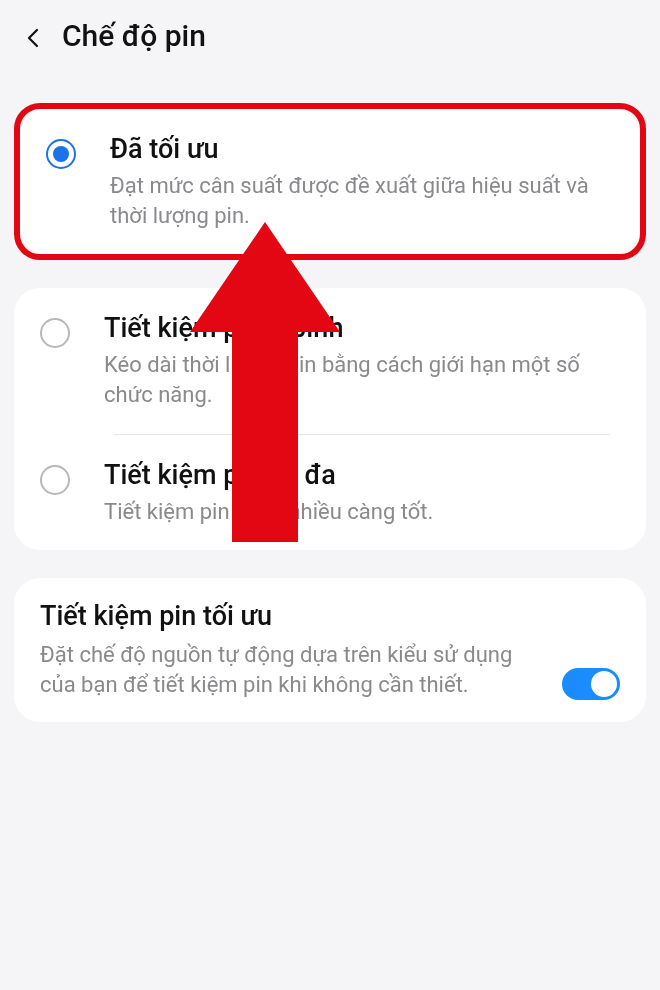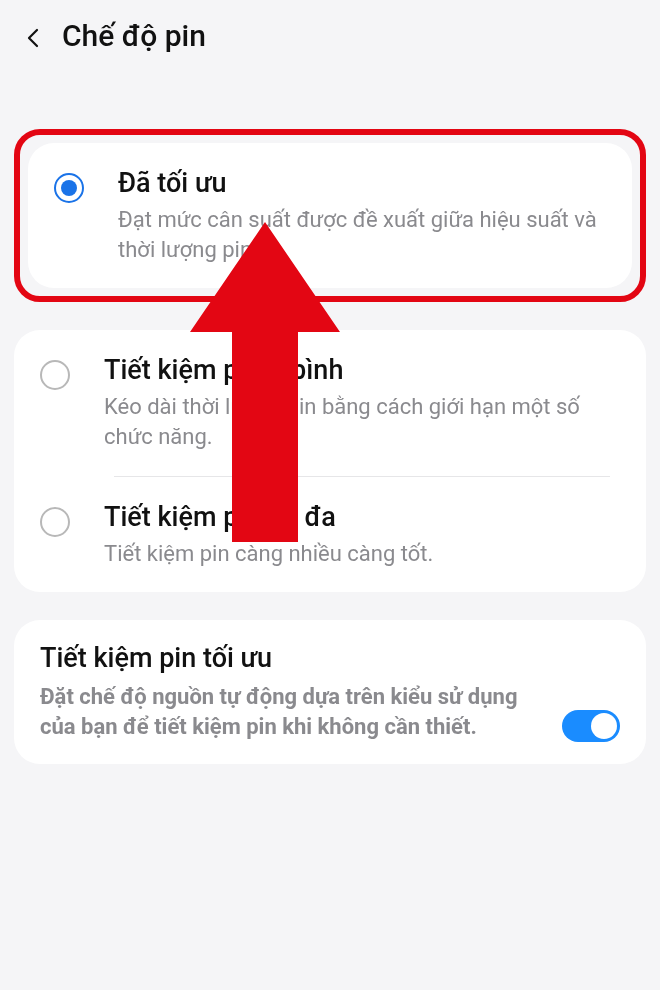--- a/index.html
+++ b/index.html
@@ -77,22 +77,22 @@
       margin-bottom: 6px;
     }
     .option-desc {
       font-size: 22px;
       color: #8a8a8e;
       line-height: 1.35;
     }
     .highlight {
       border: 6px solid #e30613;
       border-radius: 26px;
-      margin: 58px 14px 0 14px;
-      padding: 8px;
+      margin: 32px 14px 0 14px;
+      padding: 0;
     }
     .first-card {
       background: #fff;
       border-radius: 26px;
       overflow: hidden;
       margin: 0;
     }
     .sub-card {
       background: #fff;
       margin: 28px 14px 0 14px;
@@ -108,21 +108,20 @@
     .toggle-title {
       font-size: 27px;
       font-weight: 500;
       color: #111;
       margin-bottom: 8px;
     }
     .toggle-desc {
       font-size: 22px;
       color: #8a8a8e;
       line-height: 1.36;
-      font-weight: bold;
     }
     .switch {
       position: relative;
       width: 58px;
       height: 32px;
       background: #1a8cff;
       border-radius: 16px;
       flex-shrink: 0;
       margin-top: 28px;
       cursor: pointer;

